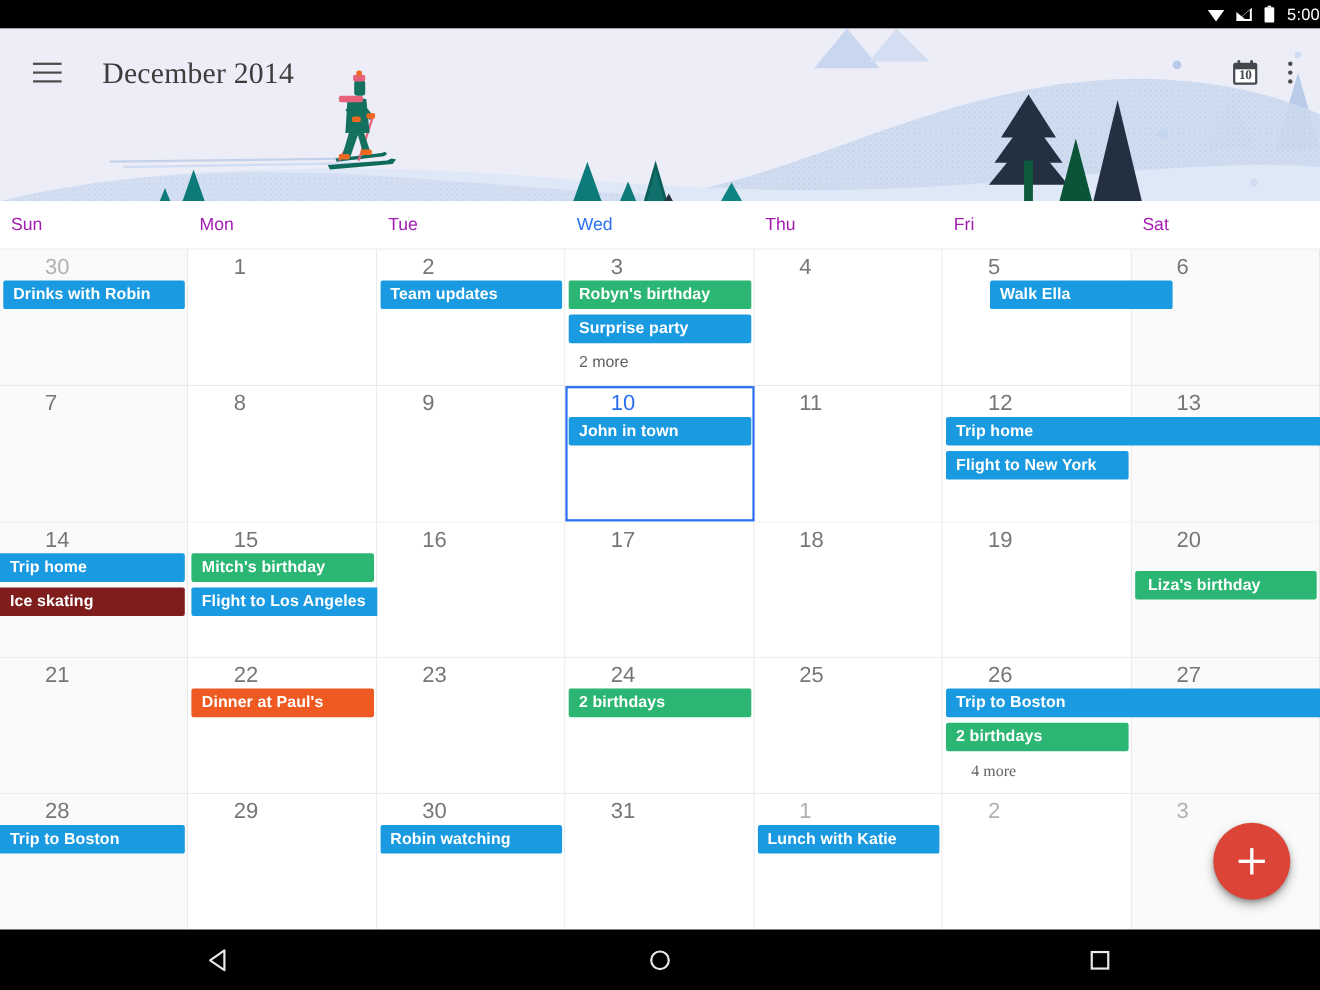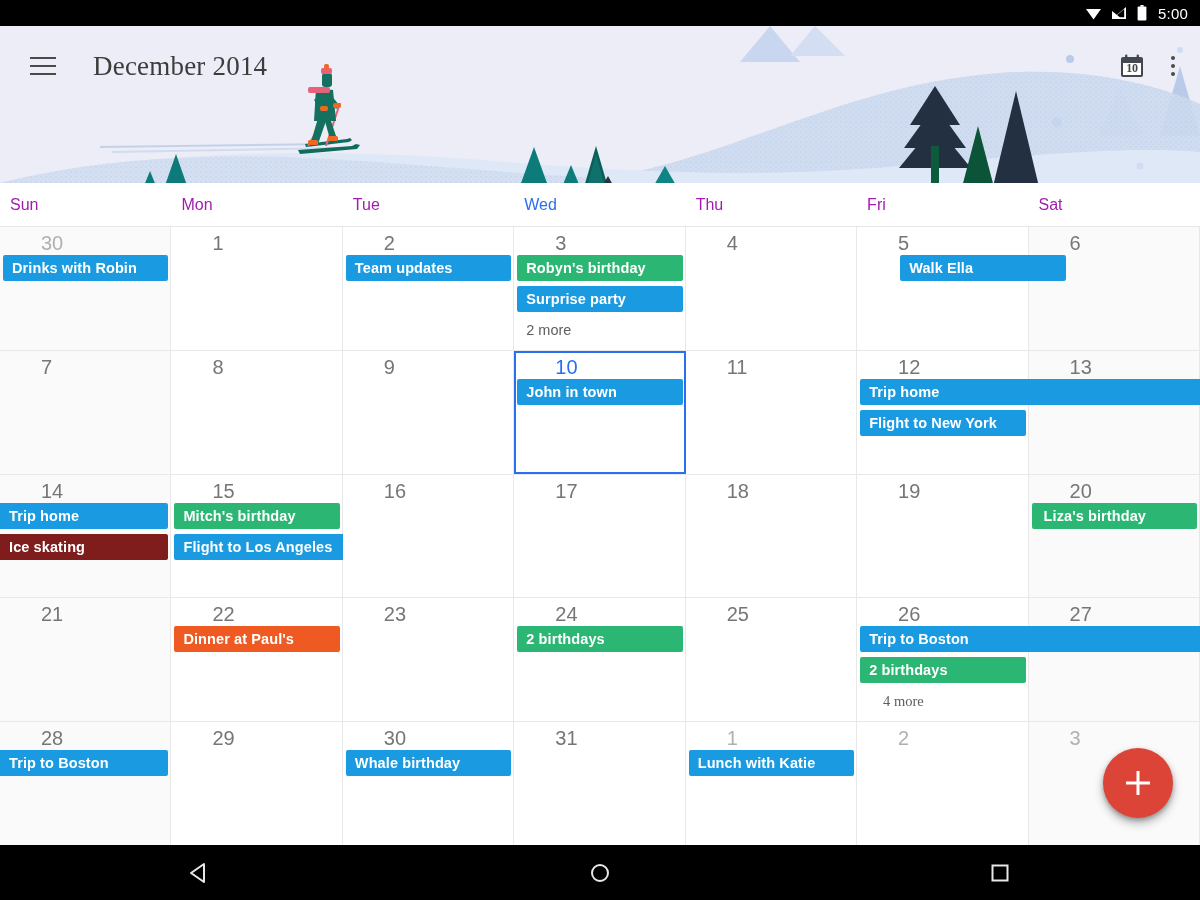--- a/index.html
+++ b/index.html
@@ -22,21 +22,20 @@
   
   .status-bar {
     position: absolute;
     top: 0; left: 0;
     width: 1200px;
     height: 26px;
     background: #000;
     display: flex;
     align-items: center;
     justify-content: flex-end;
-    padding-right: 12px;
     box-sizing: border-box;
   }
   .status-icons {
     display: flex;
     align-items: center;
     gap: 9px;
   }
   .status-time {
     color: #fff;
     font-size: 15px;
@@ -520,21 +519,21 @@
           <div class="daynum">19</div>
         </div>
         <div class="day weekend">
           <div class="daynum">20</div>
         </div>
         <div class="events-layer">
           <div class="chip flat-left" style="left: 0px; width: 168.429px; top: 28px; background: rgb(26, 154, 225);">Trip home</div>
           <div class="chip flat-left" style="left: 0px; width: 168.429px; top: 59px; background: #7f1d1d;">Ice skating</div>
           <div class="chip" style="left: 174.429px; width: 165.429px; top: 28px; background: rgb(43, 182, 115);">Mitch's birthday</div>
           <div class="chip flat-right" style="left: 174.429px; width: 168.429px; top: 59px; background: rgb(26, 154, 225);">Flight to Los Angeles</div>
-          <div class="chip" style="left: 1031.57px; width: 165.429px; top: 28px; background: rgb(43, 182, 115); padding-left: 12px;">Liza's birthday</div>
+          <div class="chip" style="left: 1031.57px; width: 165.429px; top: 44px; background: rgb(43, 182, 115); padding-left: 12px;">Liza's birthday</div>
         </div>
       </div>
       <div class="week">
         <div class="day weekend">
           <div class="daynum">21</div>
         </div>
         <div class="day">
           <div class="daynum">22</div>
         </div>
         <div class="day">
@@ -577,21 +576,21 @@
           <div class="daynum">1</div>
         </div>
         <div class="day othermonth">
           <div class="daynum">2</div>
         </div>
         <div class="day weekend othermonth">
           <div class="daynum">3</div>
         </div>
         <div class="events-layer">
           <div class="chip flat-left" style="left: 0px; width: 168.429px; top: 28px; background: rgb(26, 154, 225);">Trip to Boston</div>
-          <div class="chip" style="left: 345.857px; width: 165.429px; top: 28px; background: rgb(26, 154, 225);">Whale birthday</div>
+          <div class="chip" style="left: 345.857px; width: 165.429px; top: 28px; background: rgb(26, 154, 225);">Robin watching</div>
           <div class="chip" style="left: 688.714px; width: 165.429px; top: 28px; background: rgb(26, 154, 225);">Lunch with Katie</div>
         </div>
       </div>
     </div>
 
   <div class="fab"></div>
 
   <div class="navbar">
     <div class="navbtn">
       <svg width="26" height="26" viewBox="0 0 26 26">

